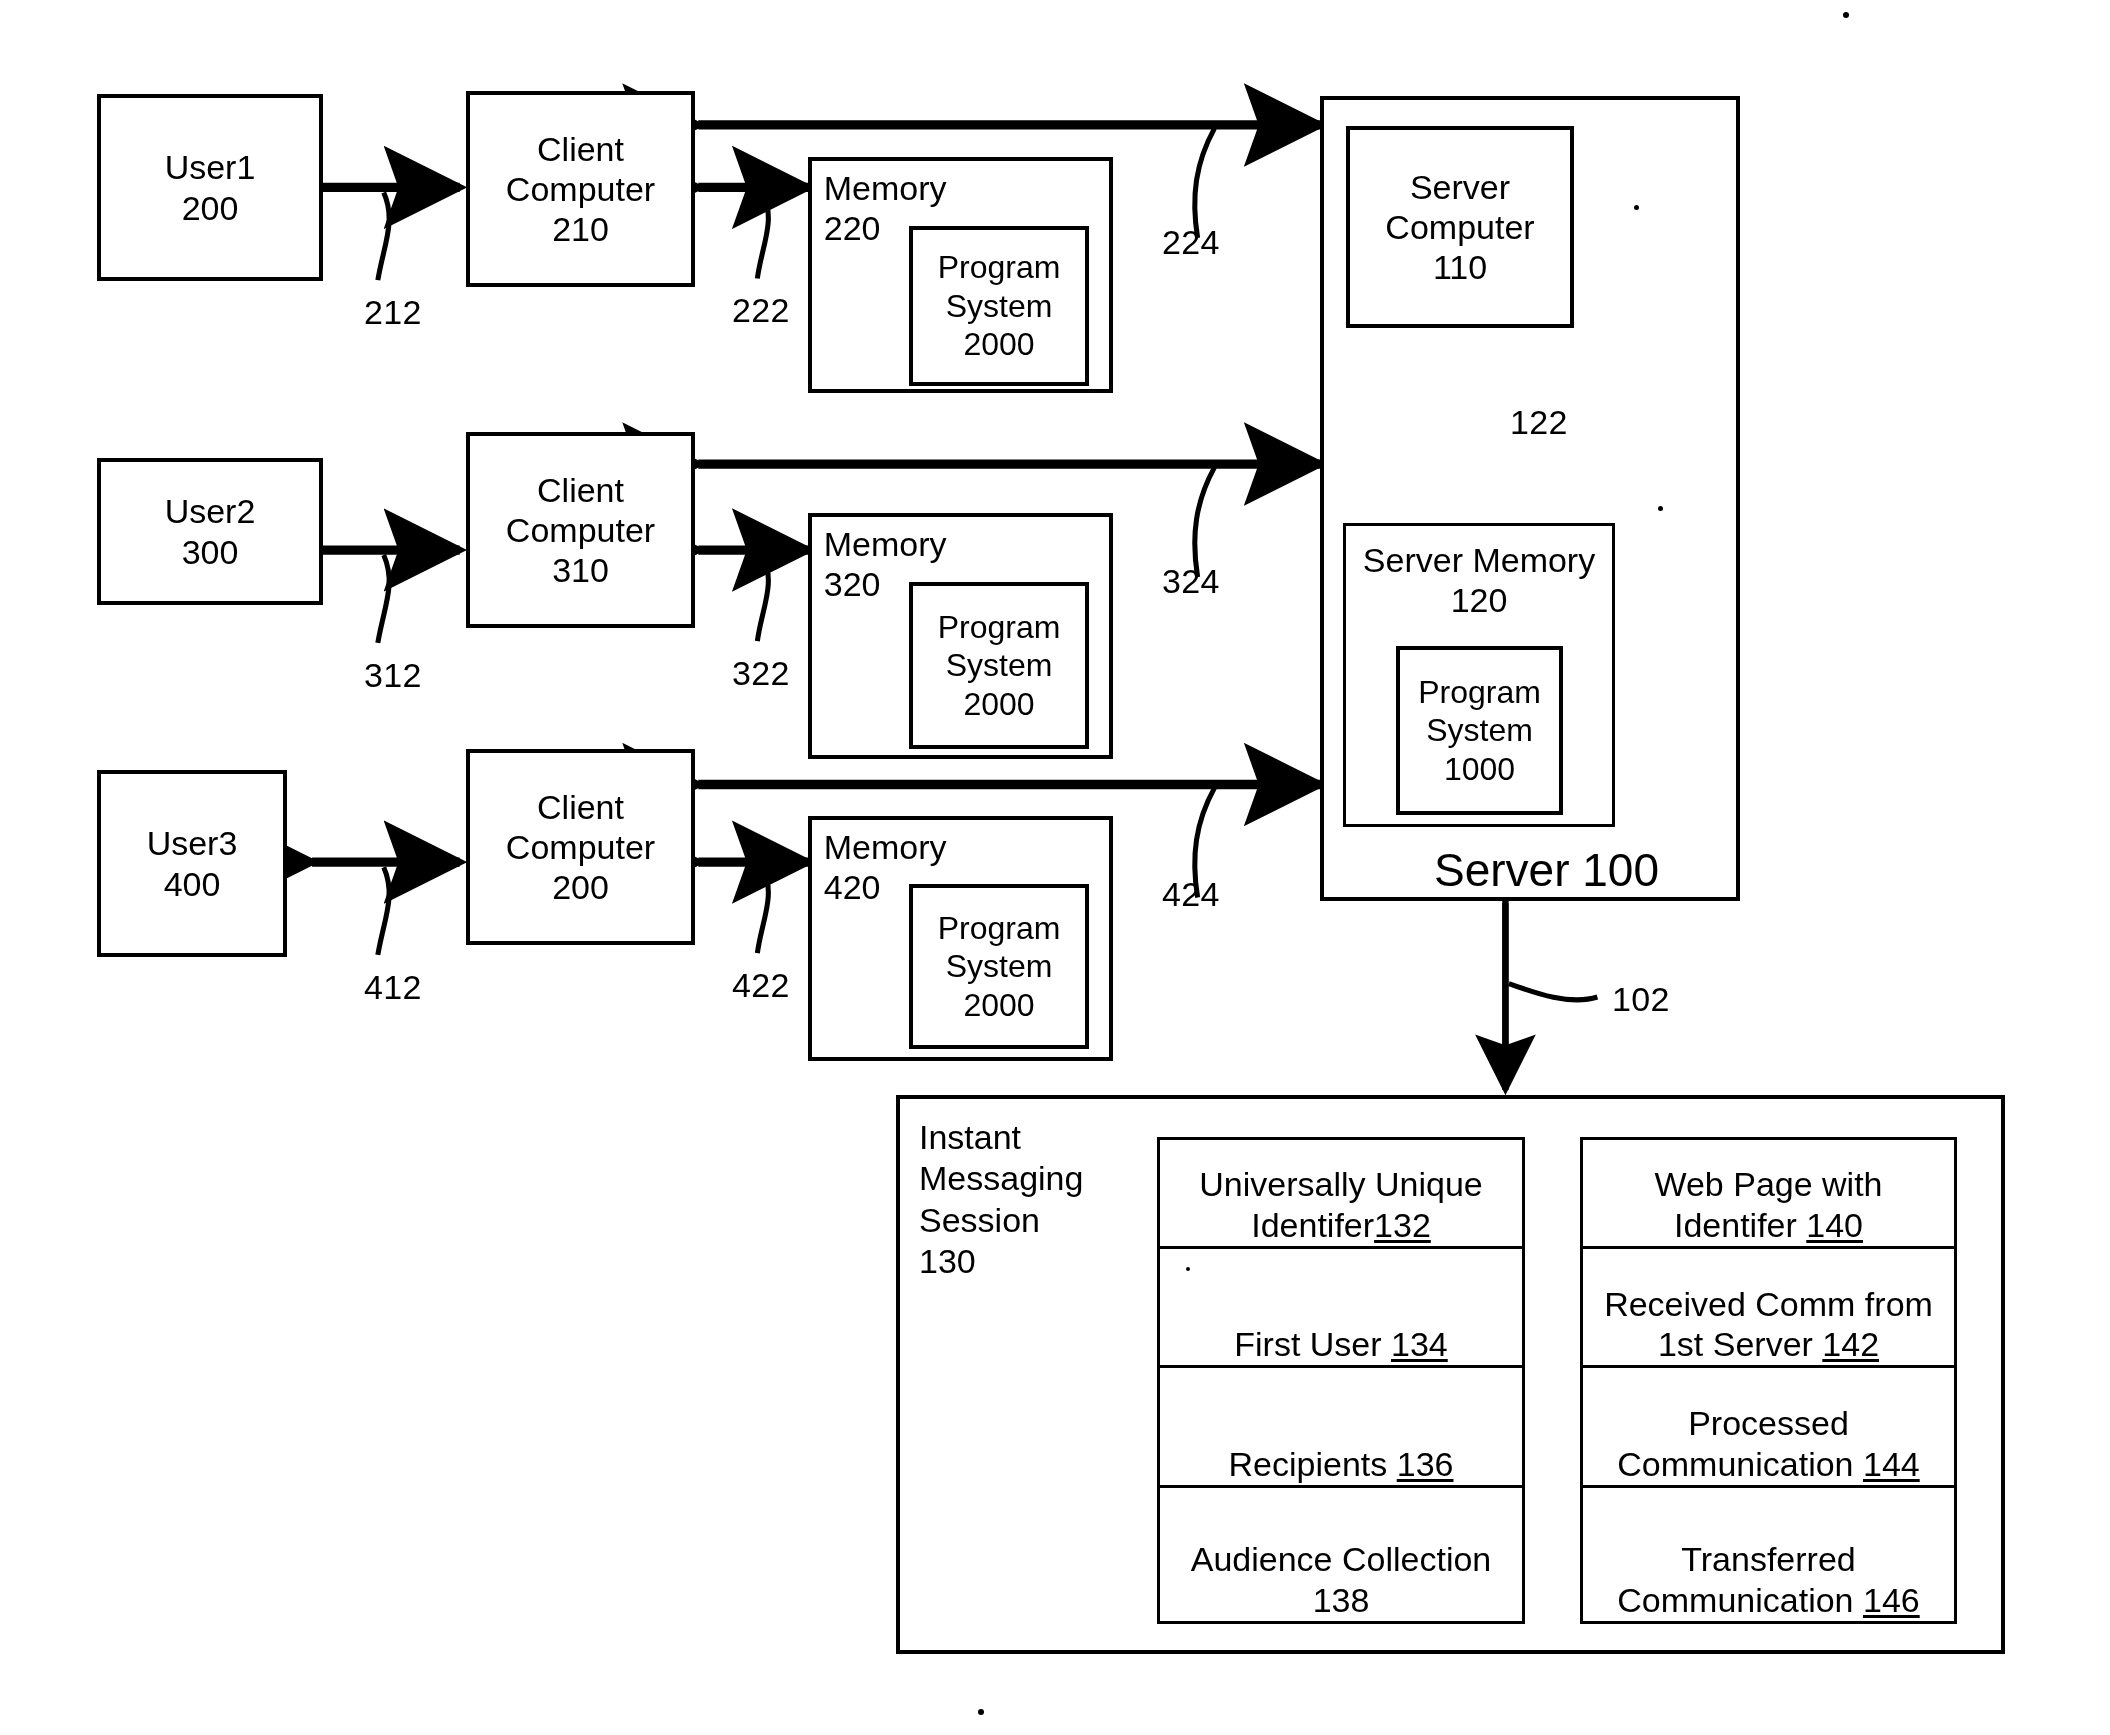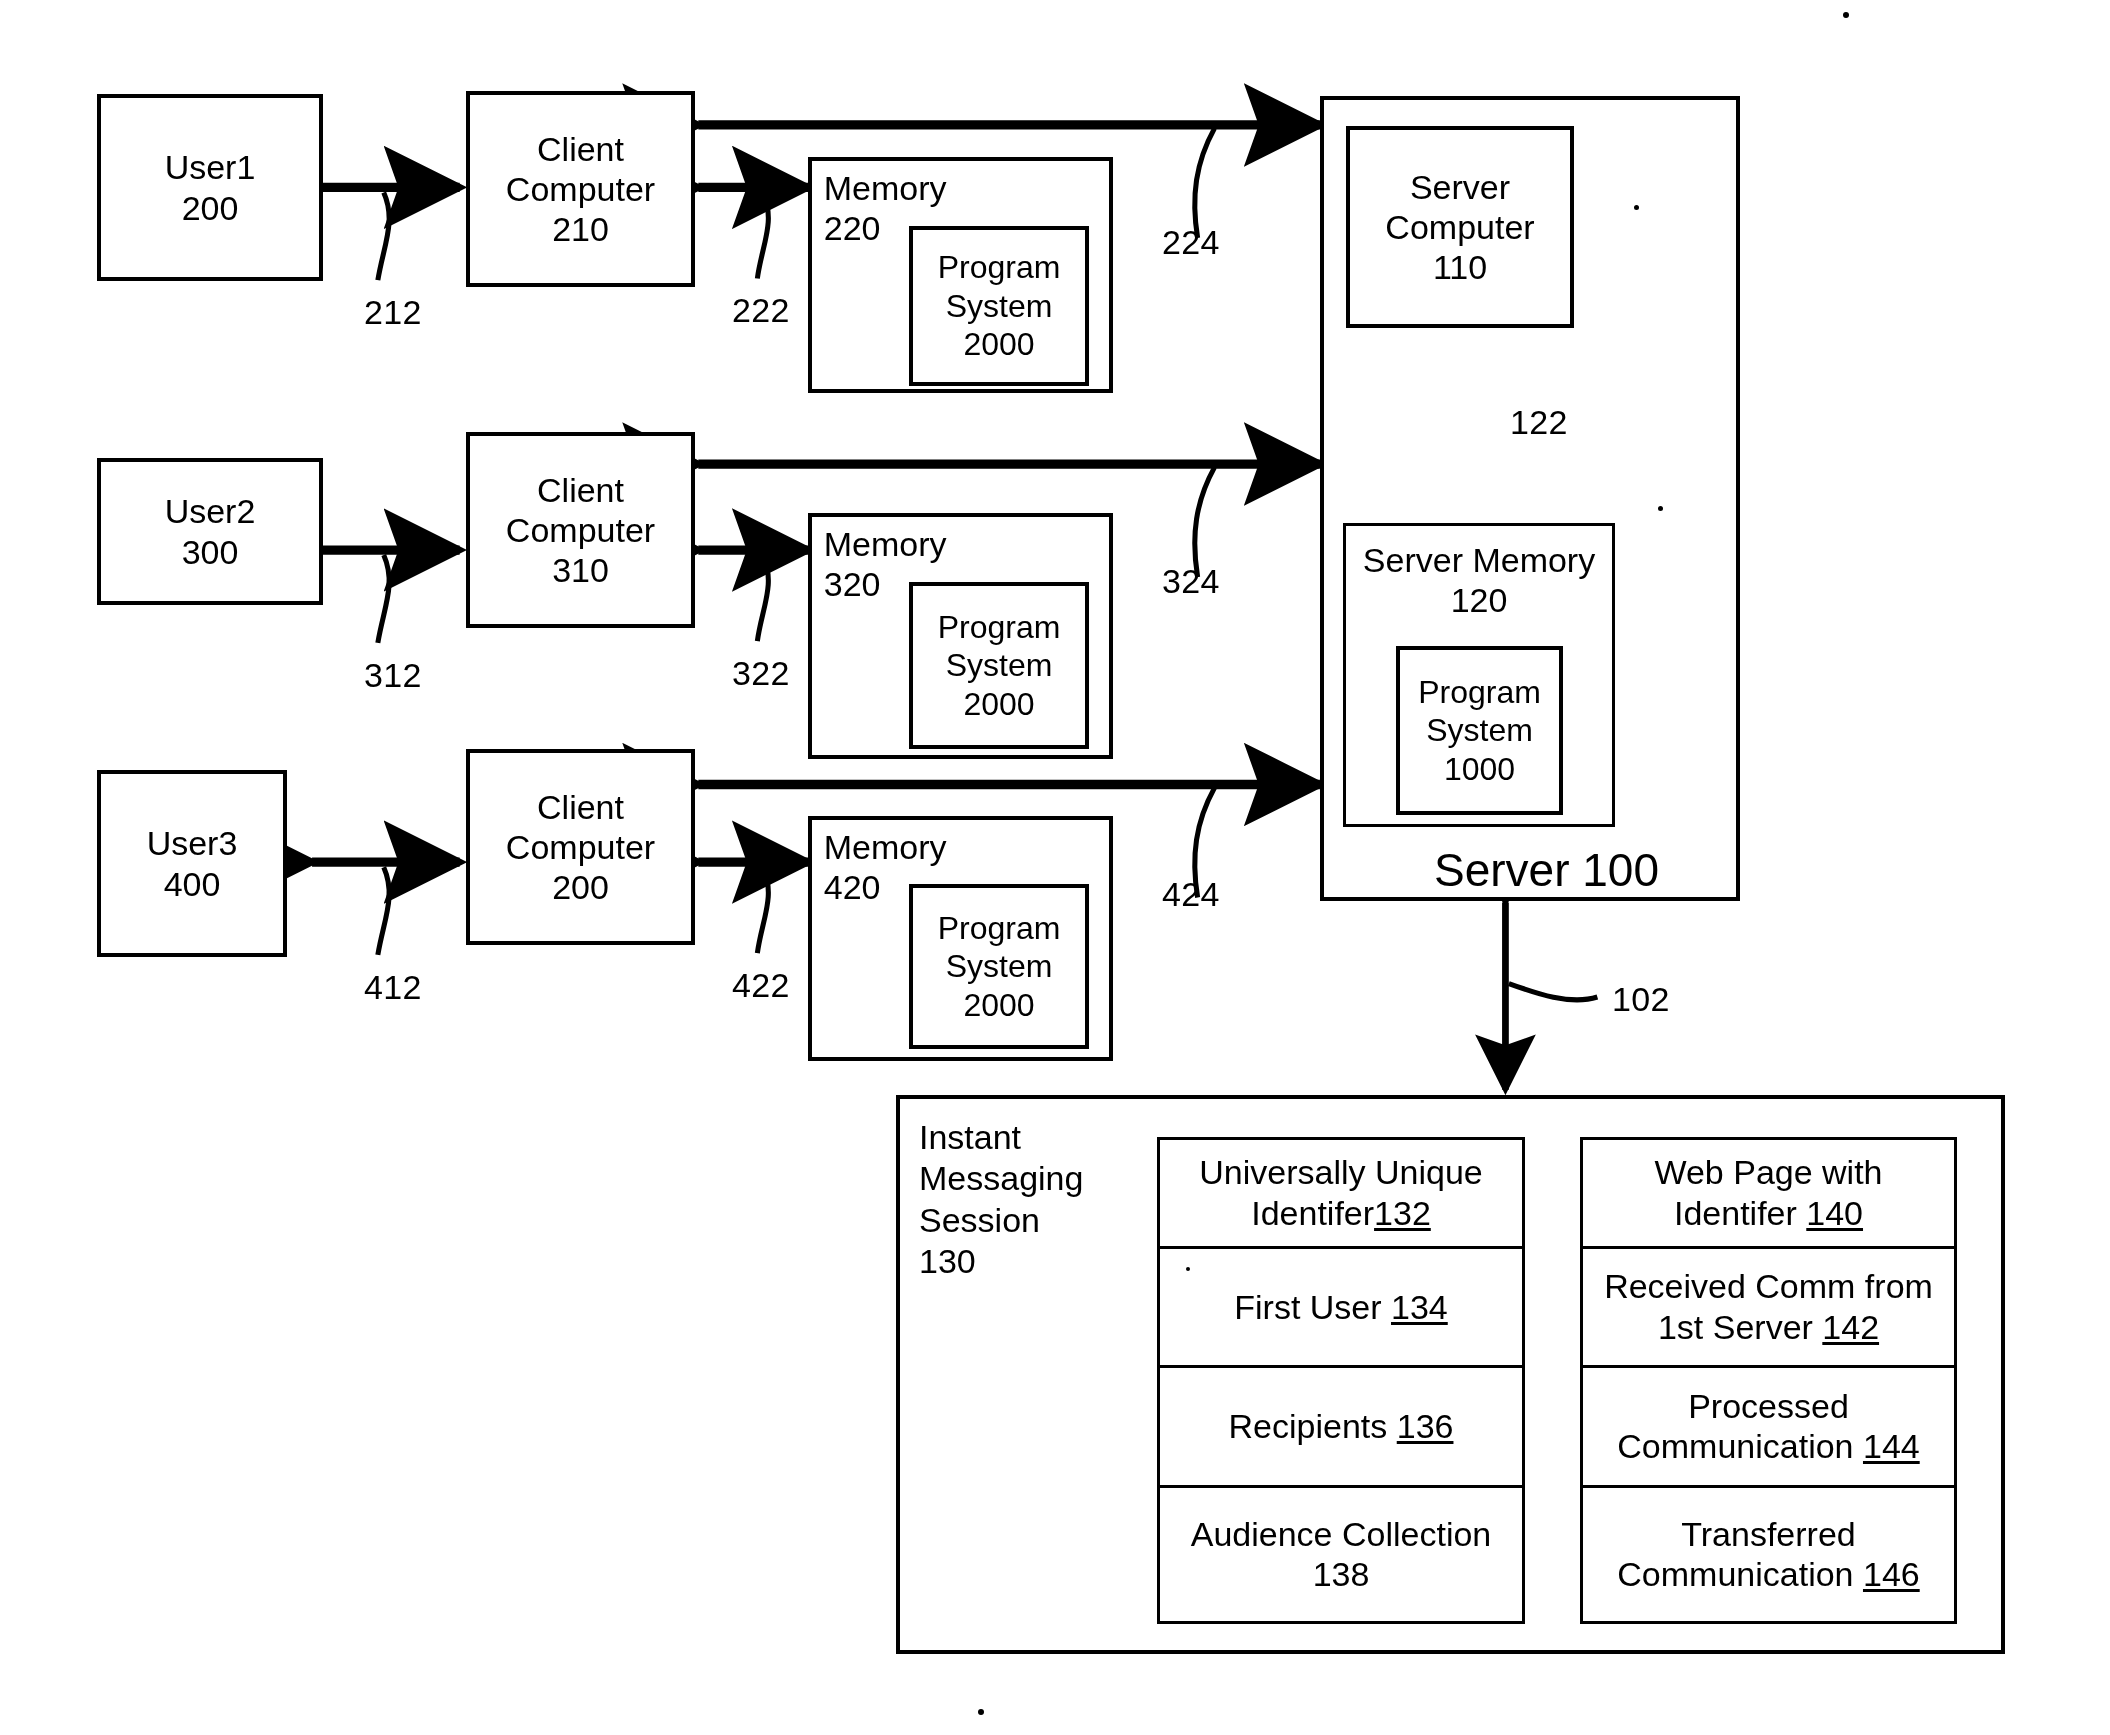--- a/index.html
+++ b/index.html
@@ -111,21 +111,21 @@
     box-sizing: border-box;
     border: 3.4px solid #000;
     background: #fff;
     display: flex;
     flex-direction: column;
   }
   .im-cell {
     box-sizing: border-box;
     border-bottom: 3.4px solid #000;
     display: flex;
-    align-items: center;
+    align-items: flex-end;
     justify-content: center;
     text-align: center;
     font-size: 34px;
     line-height: 1.2;
     padding: 0 17px;
   }
   .im-cell:last-child { border-bottom: none; }
   .u { text-decoration: underline; text-underline-offset: 2.5px; }
   .speck {
     position: absolute;

